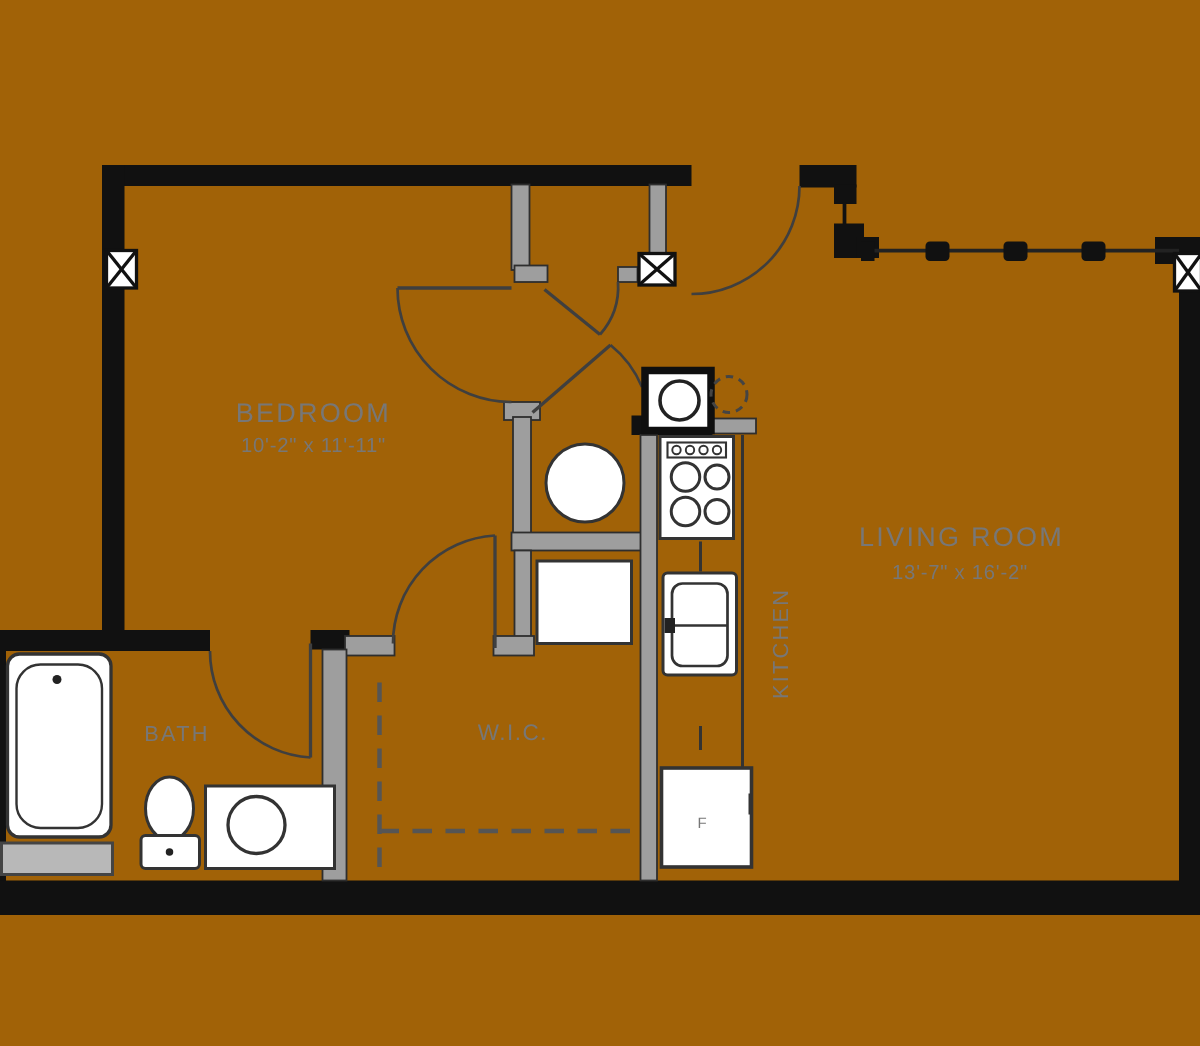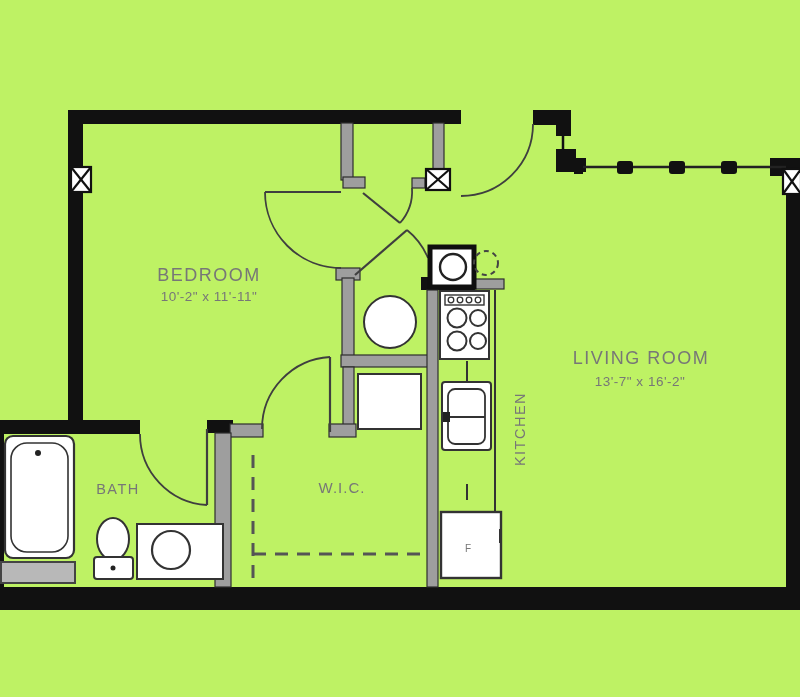--- a/index.html
+++ b/index.html
@@ -1,19 +1,19 @@
 <!DOCTYPE html>
 <html><head>
 <meta charset="utf-8">
 <style>
   html,body{margin:0;padding:0;background:#ffffff;}
   .plan-wrap{
     position:relative;
     width:800px;height:697px;
-    background:#bef264;
+    background:#a16207;
     overflow:hidden;
     font-family:"Liberation Sans", sans-serif;
   }
   svg{display:block;}
   text{
     font-family:"Liberation Sans", sans-serif;
     fill:#777777;
   }
   .room-name{font-size:18px;letter-spacing:1.5px;}
   .room-dims{font-size:13.5px;letter-spacing:0.5px;}

